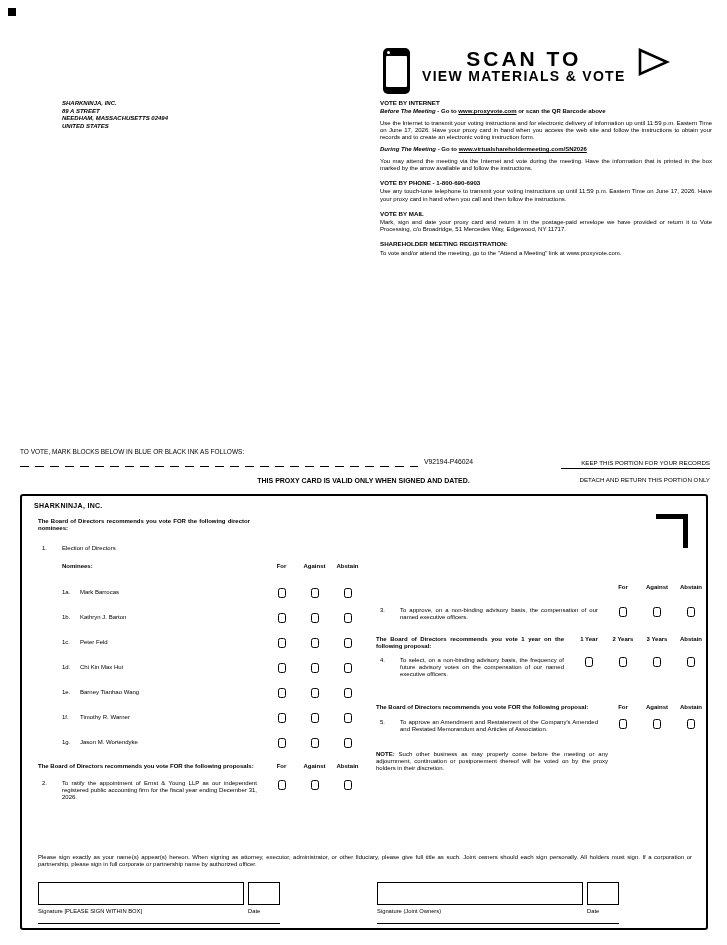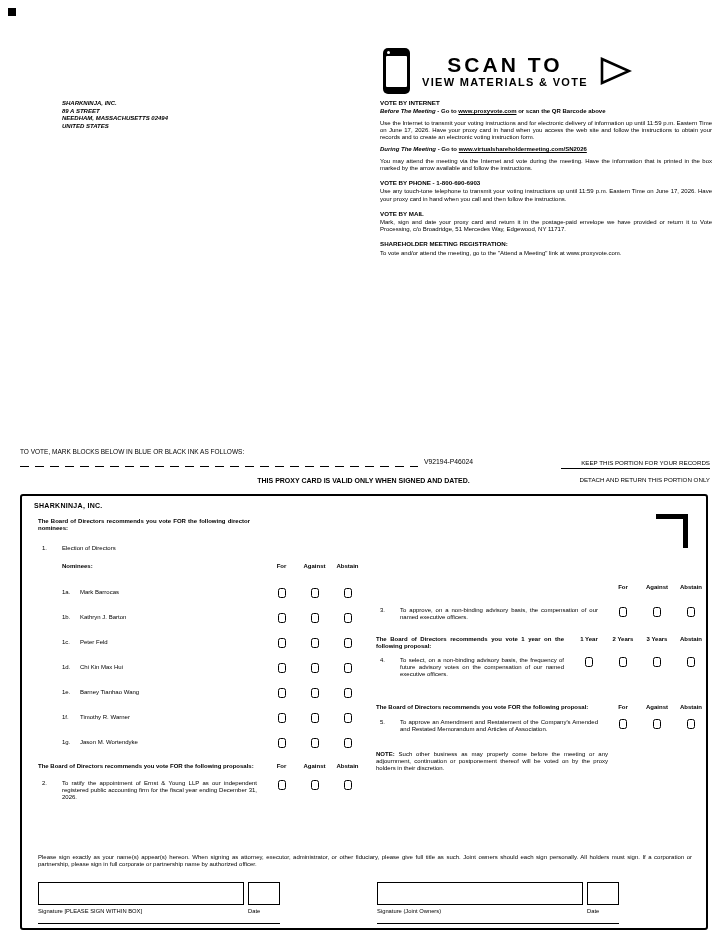--- a/index.html
+++ b/index.html
@@ -6,27 +6,27 @@
   html,body { background:#fff; }
   body { font-family:"Liberation Sans", sans-serif; color:#000; }
   .page { position:relative; width:727px; height:945px; background:#fff; overflow:hidden; }
 
   .reg-mark { position:absolute; left:8px; top:8px; width:8px; height:8px; background:#000; }
 
   
   .addr { position:absolute; left:62px; top:100px; font-size:6px; line-height:7.5px; font-style:italic; font-weight:bold; }
 
   
-  .scan { position:absolute; left:383px; top:48px; display:flex; align-items:center; gap:12px; }
+  .scan { position:absolute; left:383px; top:48px; display:flex; align-items:flex-start; gap:12px; }
   .phone { width:27px; height:46px; background:#000; border-radius:5px; position:relative; flex:0 0 auto; }
   .phone-screen { position:absolute; left:3px; top:8px; width:21px; height:31px; background:#fff; border-radius:1px; }
   .phone-cam { position:absolute; left:4px; top:3px; width:3px; height:3px; background:#fff; border-radius:50%; }
   .scan-text { text-align:center; }
   .scan-title { font-size:21px; font-weight:bold; letter-spacing:3px; line-height:22px; }
-  .scan-sub { font-size:11px; font-weight:bold; letter-spacing:1.3px; line-height:12px; }
+  .scan-sub { font-size:14px; font-weight:bold; letter-spacing:1.3px; line-height:12px; }
   .arrow { flex:0 0 auto; }
 
   
   .instr { position:absolute; left:380px; top:99px; width:332px; font-size:6px; line-height:7.2px; }
   .instr .ih { font-size:6.2px; font-weight:bold; margin:7px 0 2px; }
   .instr .ih:first-child { margin-top:0; }
   .instr p { margin:0 0 4.5px; text-align:justify; }
   .instr .lead { font-weight:bold; text-align:left; }
   .u { text-decoration:underline; }
 

